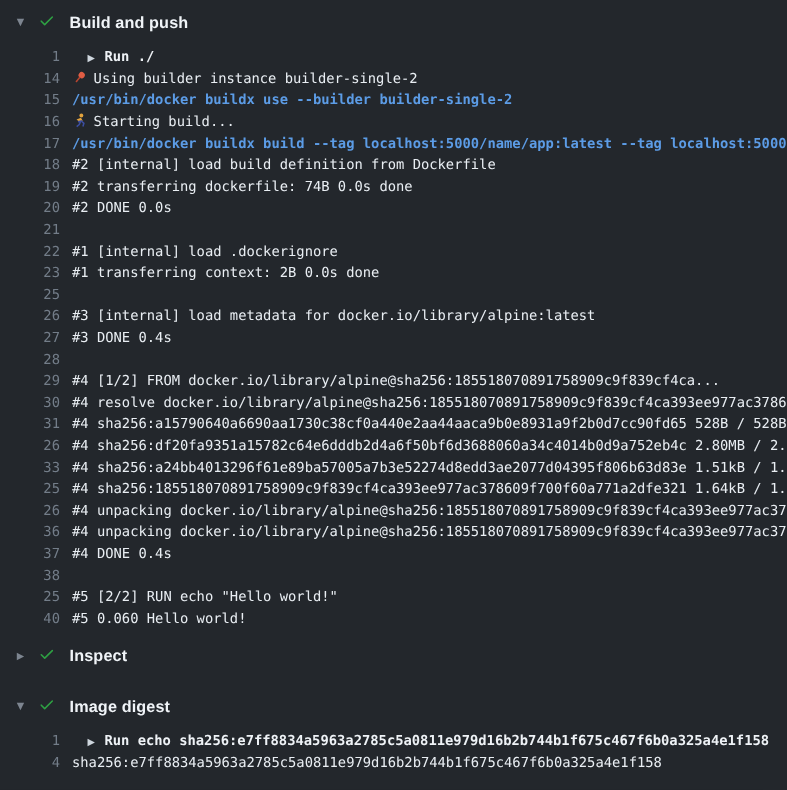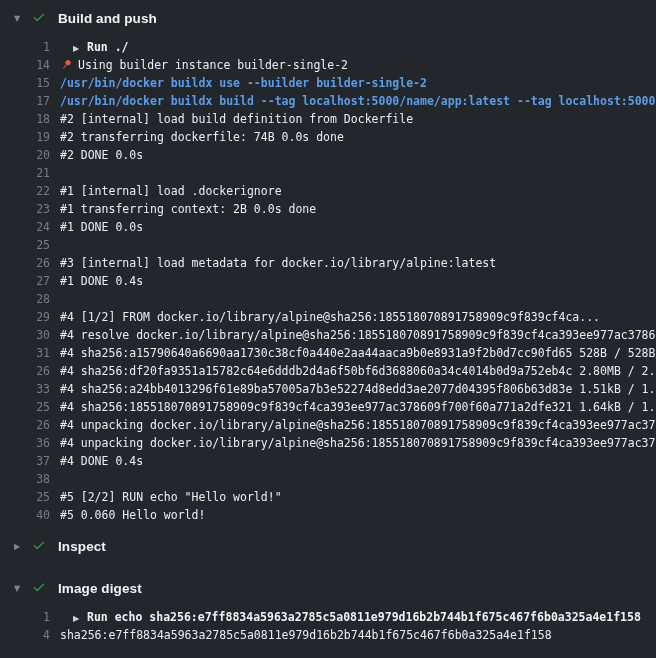--- a/index.html
+++ b/index.html
@@ -96,31 +96,36 @@
     </div>
     <div class="section-lines">
         <div class="log-line"><span class="line-number">1</span><span class="line-content group"><span class="group-arrow">▶</span><span class="group-text">Run ./</span></span></div>
         <div class="log-line"><span class="line-number">14</span><span class="line-content"><span class="inline-icon"><svg width="13" height="13" viewBox="0 0 16 16">
                 <g transform="rotate(40 8 8)">
                   <circle cx="8" cy="5" r="3.2" fill="#e05d44"></circle>
                   <rect x="7.2" y="7.6" width="1.6" height="6.4" fill="#b8452f"></rect>
                 </g>
               </svg></span><span>Using builder instance builder-single-2</span></span></div>
         <div class="log-line"><span class="line-number">15</span><span class="line-content command"><span>/usr/bin/docker buildx use --builder builder-single-2</span></span></div>
+        <div class="log-line"><span class="line-number">16</span><span class="line-content"><span class="inline-icon"><svg width="13" height="13" viewBox="0 0 16 16">
+                <circle cx="9.6" cy="2.8" r="2" fill="#e2a33e"></circle>
+                <path d="M4.6 6.8 L9.2 5.2 L11 8.2 L7.6 9.2 Z" fill="#e2a33e"></path>
+                <path d="M6.2 9.2 L9 8.6 L7.4 12 L4.8 14.2" stroke="#3b4da0" stroke-width="1.6" fill="none"></path>
+                <path d="M9.6 8.4 L12.2 10.8 L11.2 14" stroke="#3b4da0" stroke-width="1.6" fill="none"></path>
+              </svg></span><span>Starting build...</span></span></div>
         <div class="log-line"><span class="line-number">17</span><span class="line-content command"><span>/usr/bin/docker buildx build --tag localhost:5000/name/app:latest --tag localhost:5000/name/app:1.0.0 --file ./Dockerfile --push .</span></span></div>
         <div class="log-line"><span class="line-number">18</span><span class="line-content"><span>#2 [internal] load build definition from Dockerfile</span></span></div>
         <div class="log-line"><span class="line-number">19</span><span class="line-content"><span>#2 transferring dockerfile: 74B 0.0s done</span></span></div>
         <div class="log-line"><span class="line-number">20</span><span class="line-content"><span>#2 DONE 0.0s</span></span></div>
         <div class="log-line"><span class="line-number">21</span><span class="line-content"><span></span></span></div>
         <div class="log-line"><span class="line-number">22</span><span class="line-content"><span>#1 [internal] load .dockerignore</span></span></div>
         <div class="log-line"><span class="line-number">23</span><span class="line-content"><span>#1 transferring context: 2B 0.0s done</span></span></div>
-        <div class="log-line"><span class="line-number">24</span><span class="line-content"><span>#1 DONE 0.0s</span></span></div>
         <div class="log-line"><span class="line-number">25</span><span class="line-content"><span></span></span></div>
         <div class="log-line"><span class="line-number">26</span><span class="line-content"><span>#3 [internal] load metadata for docker.io/library/alpine:latest</span></span></div>
-        <div class="log-line"><span class="line-number">27</span><span class="line-content"><span>#1 DONE 0.4s</span></span></div>
+        <div class="log-line"><span class="line-number">27</span><span class="line-content"><span>#3 DONE 0.4s</span></span></div>
         <div class="log-line"><span class="line-number">28</span><span class="line-content"><span></span></span></div>
         <div class="log-line"><span class="line-number">29</span><span class="line-content"><span>#4 [1/2] FROM docker.io/library/alpine@sha256:185518070891758909c9f839cf4ca...</span></span></div>
         <div class="log-line"><span class="line-number">30</span><span class="line-content"><span>#4 resolve docker.io/library/alpine@sha256:185518070891758909c9f839cf4ca393ee977ac378609f700f60a771a2dfe321 done</span></span></div>
         <div class="log-line"><span class="line-number">31</span><span class="line-content"><span>#4 sha256:a15790640a6690aa1730c38cf0a440e2aa44aaca9b0e8931a9f2b0d7cc90fd65 528B / 528B done</span></span></div>
         <div class="log-line"><span class="line-number">26</span><span class="line-content"><span>#4 sha256:df20fa9351a15782c64e6dddb2d4a6f50bf6d3688060a34c4014b0d9a752eb4c 2.80MB / 2.80MB done</span></span></div>
         <div class="log-line"><span class="line-number">33</span><span class="line-content"><span>#4 sha256:a24bb4013296f61e89ba57005a7b3e52274d8edd3ae2077d04395f806b63d83e 1.51kB / 1.51kB done</span></span></div>
         <div class="log-line"><span class="line-number">25</span><span class="line-content"><span>#4 sha256:185518070891758909c9f839cf4ca393ee977ac378609f700f60a771a2dfe321 1.64kB / 1.64kB done</span></span></div>
         <div class="log-line"><span class="line-number">26</span><span class="line-content"><span>#4 unpacking docker.io/library/alpine@sha256:185518070891758909c9f839cf4ca393ee977ac378609f700f60a771a2dfe321</span></span></div>
         <div class="log-line"><span class="line-number">36</span><span class="line-content"><span>#4 unpacking docker.io/library/alpine@sha256:185518070891758909c9f839cf4ca393ee977ac378609f700f60a771a2dfe321 0.1s done</span></span></div>
         <div class="log-line"><span class="line-number">37</span><span class="line-content"><span>#4 DONE 0.4s</span></span></div>

